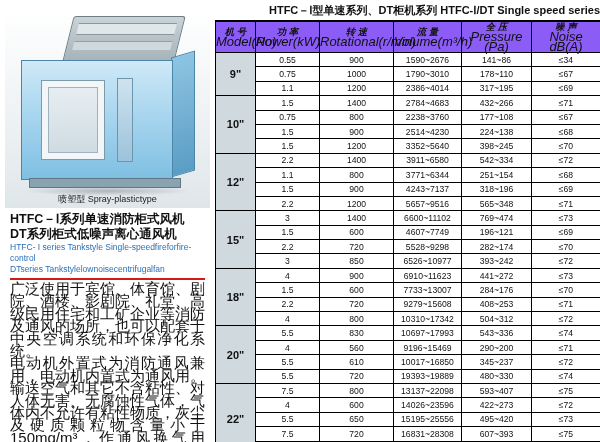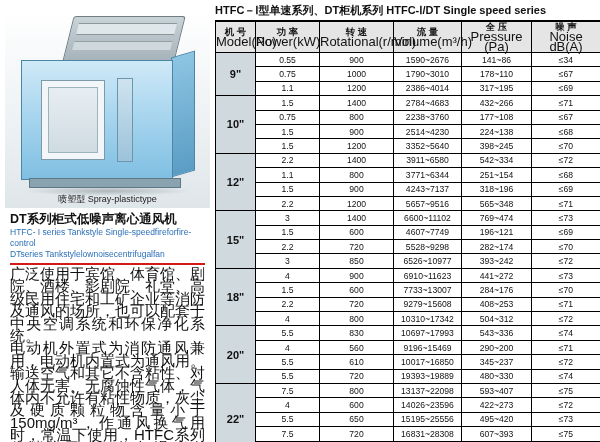--- a/index.html
+++ b/index.html
@@ -94,42 +94,43 @@
     font-size:15px;line-height:12.4px;text-align:justify;color:#111;
     margin-top:3px;
   }
 
   
   .right{
     position:absolute;left:215px;top:0;width:385px;height:442px;
   }
   .table-title{
     height:20px;line-height:20px;
-    font-size:11px;font-weight:bold;text-align:left;color:#111;
+    font-size:11px;font-weight:bold;text-align:right;color:#111;
     border-bottom:1px solid #000;
     background:#ffffff;
   }
   table{
     border-collapse:collapse;width:385px;
     table-layout:fixed;
   }
   th,td{
     border:1px solid #000;
     font-size:8.6px;
     text-align:center;
     padding:0;
     height:13.4px;
     color:#111;
     background:#ffffff;
   }
   thead th{
-    background:#e5e5e5;
+    background:#8b5cf6;
     font-weight:bold;
     line-height:10px;
     height:30px;
+    font-style:italic;
   }
   th .cn{display:block;font-size:9.4px;font-weight:bold;}
   th .en{display:block;font-size:13px;font-weight:normal;}
   td.model{
     font-weight:bold;font-size:11px;
     background:#cfd9de;
   }
   col.c1{width:40px;}
   col.c2{width:64px;}
   col.c3{width:74px;}
@@ -154,20 +155,21 @@
       <div class="cab-panel">
         <div class="cab-panel-in"></div>
       </div>
       <div class="cab-slot"></div>
       <div class="cab-foot"></div>
       <div class="cab-shadow"></div>
       <div class="photo-caption">喷塑型 Spray-plastictype</div>
     </div>
 
     <div class="title-block">
+      <div class="t-cn1">HTFC－Ⅰ系列单速消防柜式风机</div>
       <div class="t-cn2">DT系列柜式低噪声离心通风机</div>
       <div class="t-en1">HTFC- I series Tankstyle Single-speedfireforfire-control</div>
       <div class="t-en2">DTseries Tankstylelownoisecentrifugalfan</div>
       <div class="redline"></div>
       <div class="body-cn">广泛使用于宾馆、体育馆、剧院、酒楼、影剧院、礼堂、高级民用住宅和工矿企业等消防及通风的场所，也可以配套于中央空调系统和环保净化系统。<br>电动机外置式为消防通风兼用，电动机内置式为通风用。输送空气和其它不含粘性、对人体无害、无腐蚀性气体，气体内不允许有粘性物质，灰尘及硬质颗粒物含量小于150mg/m³，作通风换气用时，常温下使用，HTFC系列作消防用时，烟气温度在280℃情况下能连续运行30分钟以上。</div>
     </div>
   </div>
 
   <div class="right">
     <div class="table-title">HTFC－Ⅰ型单速系列、DT柜机系列 HTFC-Ⅰ/DT  Single speed series</div>

